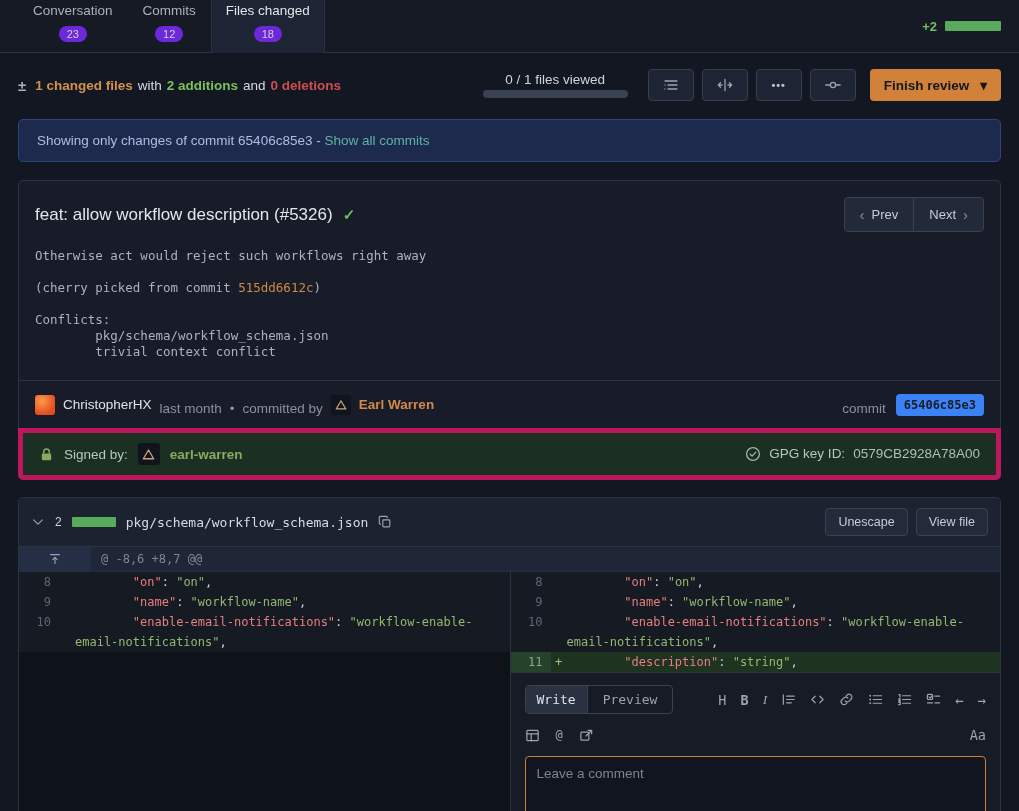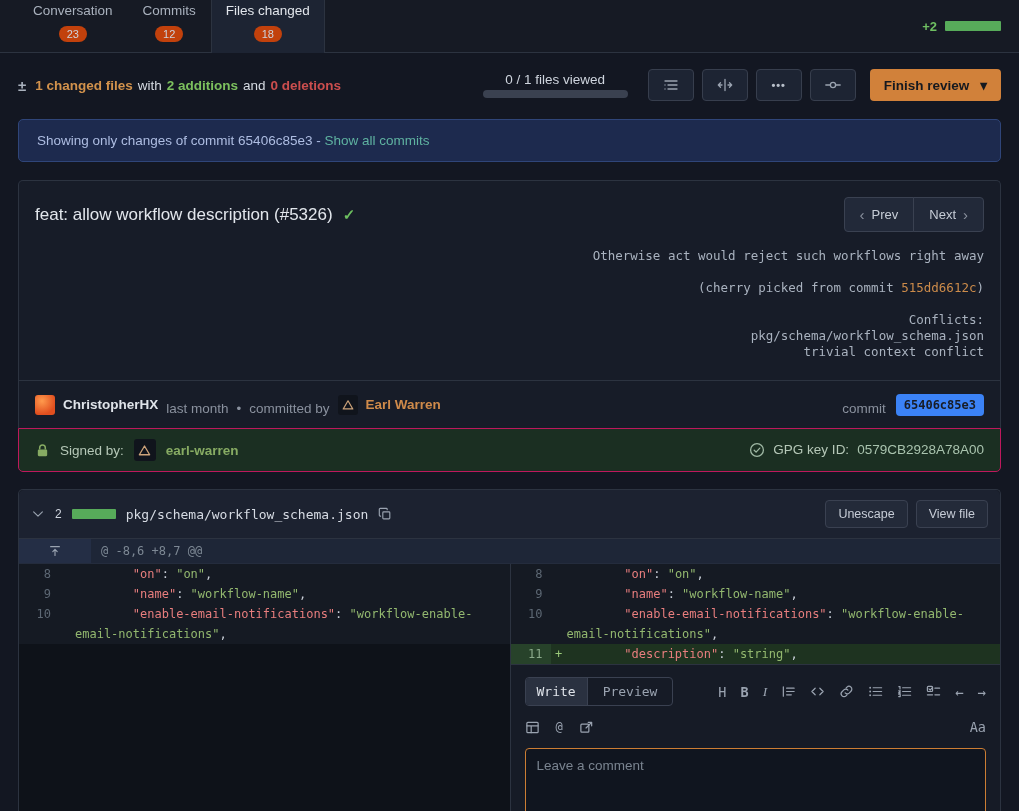--- a/index.html
+++ b/index.html
@@ -11,21 +11,21 @@
   }
   svg { display:block; }
   .ic { stroke:#9aa3b0; fill:none; stroke-width:1.3; stroke-linecap:round; stroke-linejoin:round; }
 
   
   .tabbar { display:flex; align-items:flex-end; height:53px; padding:0 18px; background:#161a24; border-bottom:1px solid #2c3340; }
   .tab { display:flex; align-items:center; gap:8px; padding:10px 14px 11px; color:#a9b1bd; cursor:pointer;
          border:1px solid transparent; border-bottom:none; border-radius:6px 6px 0 0; margin-bottom:-1px;flex-direction:column; }
   .tab.active { background:#1d2433; border-color:#2c3340; color:#e2e6ec; }
   .tab .glyph { color:#8f97a3; font-size:14px; }
-  .count { background:#c2410c; color:#cdd3dd; font-size:11px; padding:2px 8px; border-radius:10px; }
+  .count { background:#6d28d9; color:#cdd3dd; font-size:11px; padding:2px 8px; border-radius:10px; }
   .tab-stat { margin-left:auto; align-self:center; display:flex; align-items:center; gap:8px; }
   .tab-stat .num { color:#6fbf62; font-weight:700; font-size:13px; }
   .tab-stat .bar { width:56px; height:10px; background:#57ab5a; border-radius:1px; }
 
   
   .toolrow { display:flex; align-items:center; padding:16px 18px 12px; }
   .summary { display:flex; align-items:center; gap:5px; }
   .summary .pm { color:#a9b1bd; font-size:15px; margin-right:4px; font-weight:700; }
   .c-files { color:#d2924c; font-weight:700; }
   .c-add { color:#7cc05e; font-weight:700; }
@@ -51,35 +51,35 @@
   .commit-head { display:flex; align-items:center; justify-content:space-between; }
   .ctitle { display:flex; align-items:center; gap:10px; font-size:17px; color:#e2e6ec; font-weight:500; }
   .ctitle .ok { color:#6cbf5f; font-weight:700; font-size:15px; }
   .pager { display:flex; }
   .pbtn { display:flex; align-items:center; gap:7px; background:#222939; border:1px solid #3a4151;
           color:#c6ccd6; font-size:13px; padding:8px 15px; cursor:pointer; }
   .pbtn:first-child { border-radius:4px 0 0 4px; }
   .pbtn:last-child { border-radius:0 4px 4px 0; margin-left:-1px; }
   .pbtn .ch { color:#8a919e; font-size:15px; }
   .cmsg { font-family:"DejaVu Sans Mono", monospace; font-size:12.5px; line-height:16px;
-          color:#a9b2bf; margin:16px 0 20px; white-space:pre-wrap;text-align:right; }
+          color:#a9b2bf; margin:16px 0 20px; white-space:pre-wrap; }
   .sha-link { color:#cc8b4a; cursor:pointer; }
   .author-row { border-top:1px solid #2c3340; margin:0 -16px; padding:12px 16px; display:flex; align-items:center; gap:8px; }
   .av { width:20px; height:20px; border-radius:3px; flex:0 0 auto; }
   .av.fire { background:radial-gradient(circle at 35% 30%, #ff9a4d, #e14f1f 70%); }
   .av.tri { background:#10141c; display:flex; align-items:center; justify-content:center; }
-  .bold-name { font-weight:700; color:#dfe3e9; cursor:pointer; }
+  .bold-name { font-weight:400; color:#dfe3e9; cursor:pointer; }
   .muted { color:#8a919e;margin-top:8px; }
   .committer-name { font-weight:700; color:#cf8a4a; cursor:pointer;text-align:right; }
   .commit-right { margin-left:auto; display:flex; align-items:center; gap:10px; }
   .sha-badge { background:#3b82f6; color:#181c25; font-family:"DejaVu Sans Mono", monospace;
                font-size:12px; font-weight:700; padding:4px 8px; border-radius:4px; cursor:pointer; }
 
   
-  .signed { margin:0 18px; background:#1b2f22; border:1px solid #be185d; border-radius:0 0 5px 5px;
+  .signed { margin:0 18px; background:#1b2f22; border:5px solid #be185d; border-radius:0 0 5px 5px;
             padding:10px 16px; display:flex; align-items:center; gap:10px; color:#b6c8b8; }
   .signed .signer { color:#87ab63; font-weight:700; cursor:pointer; }
   .signed .av { width:22px; height:22px; }
   .gpg { margin-left:auto; display:flex; align-items:flex-start; gap:8px; }
   .gpg .val { color:#a9c3ae; }
 
   
   .diff-box { margin:17px 18px 0; background:#151a23; border:1px solid #2c3340; border-bottom:none;
               border-radius:5px 5px 0 0; }
   .file-head { display:flex; align-items:center; gap:10px; padding:10px 12px; background:#1c2230;

